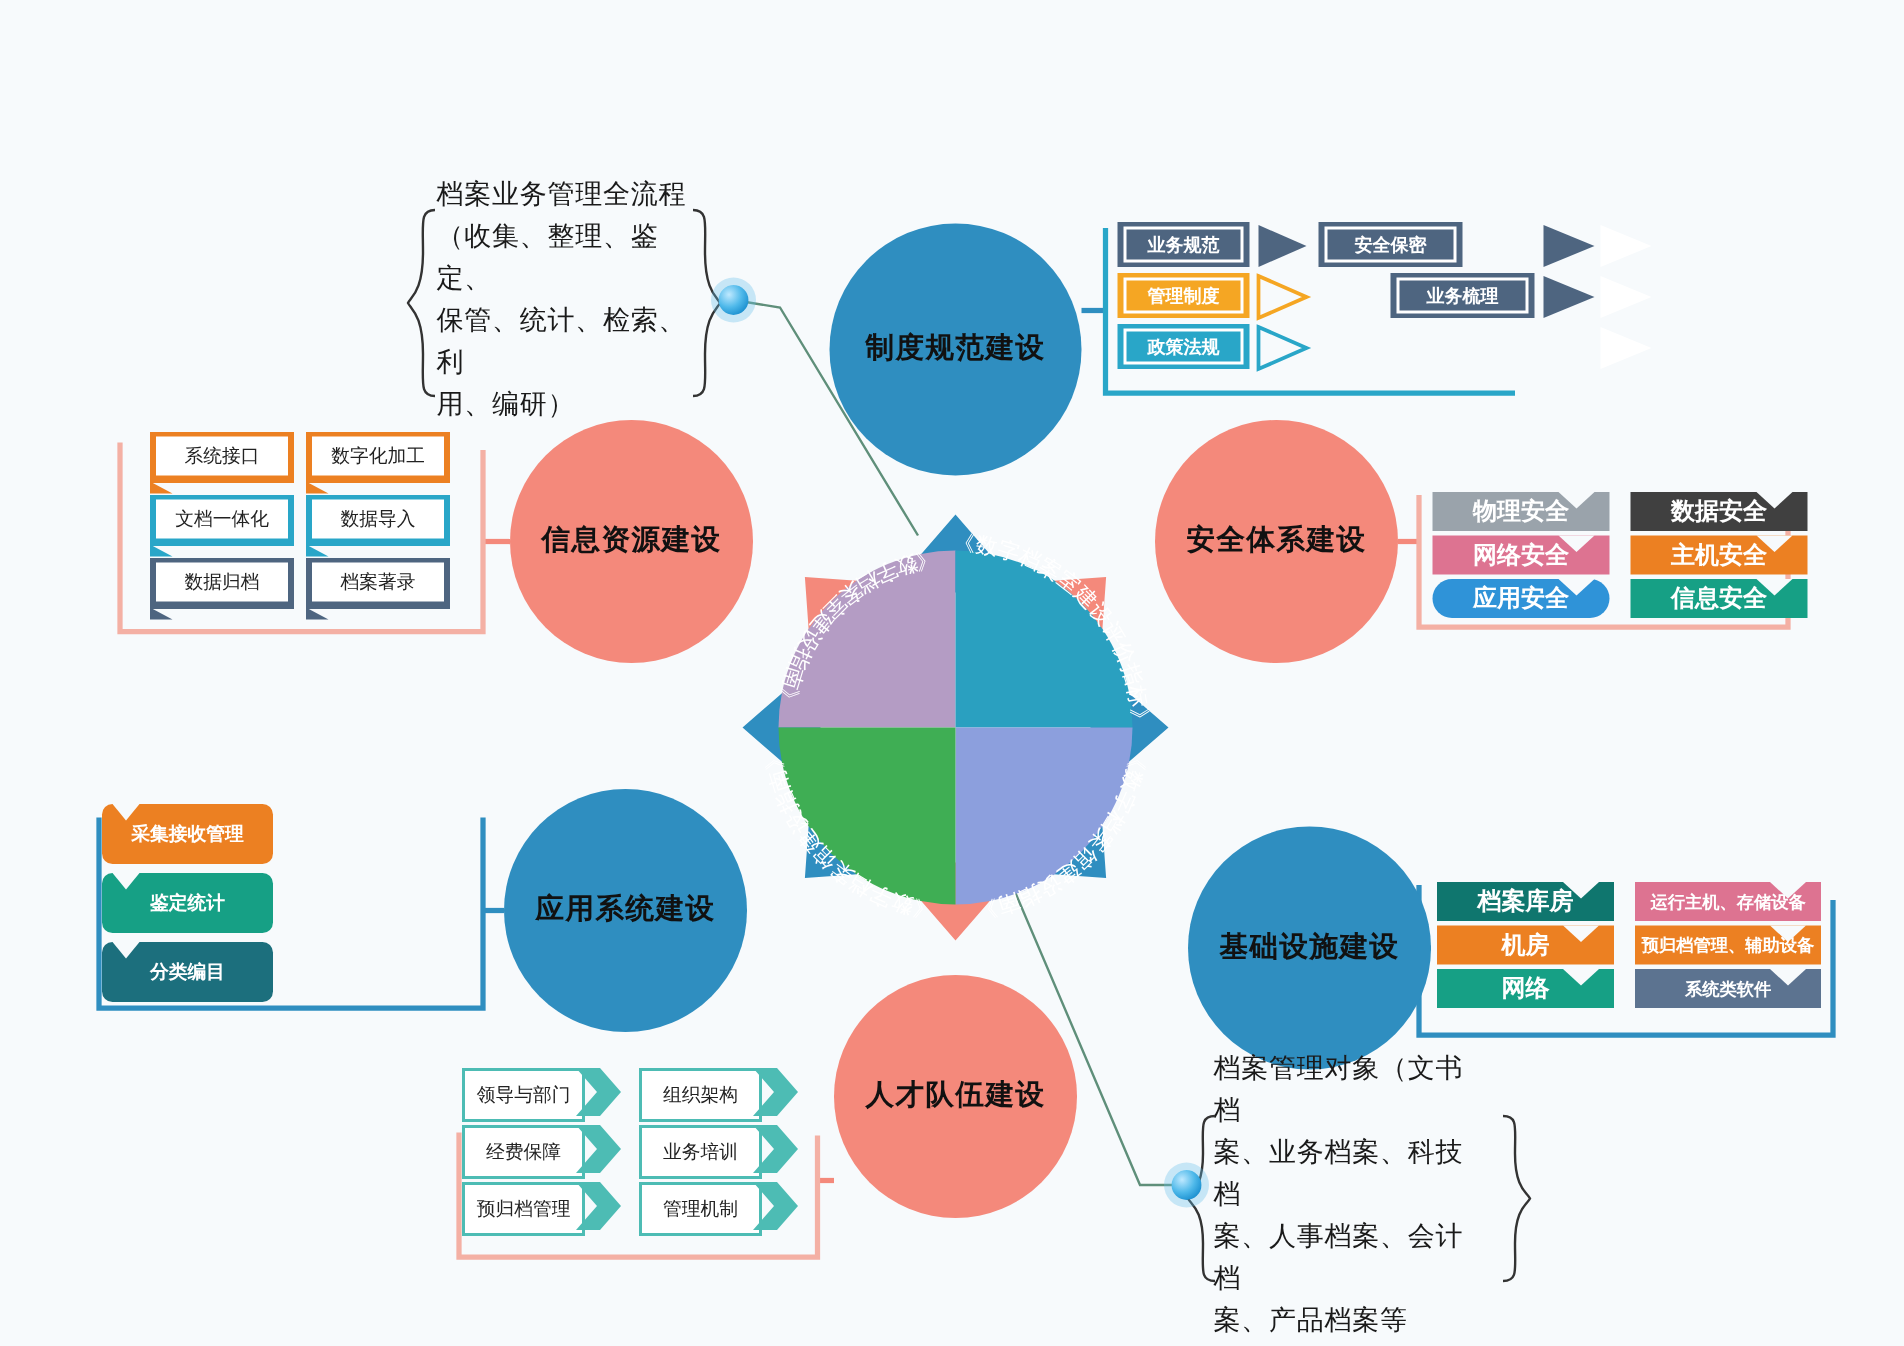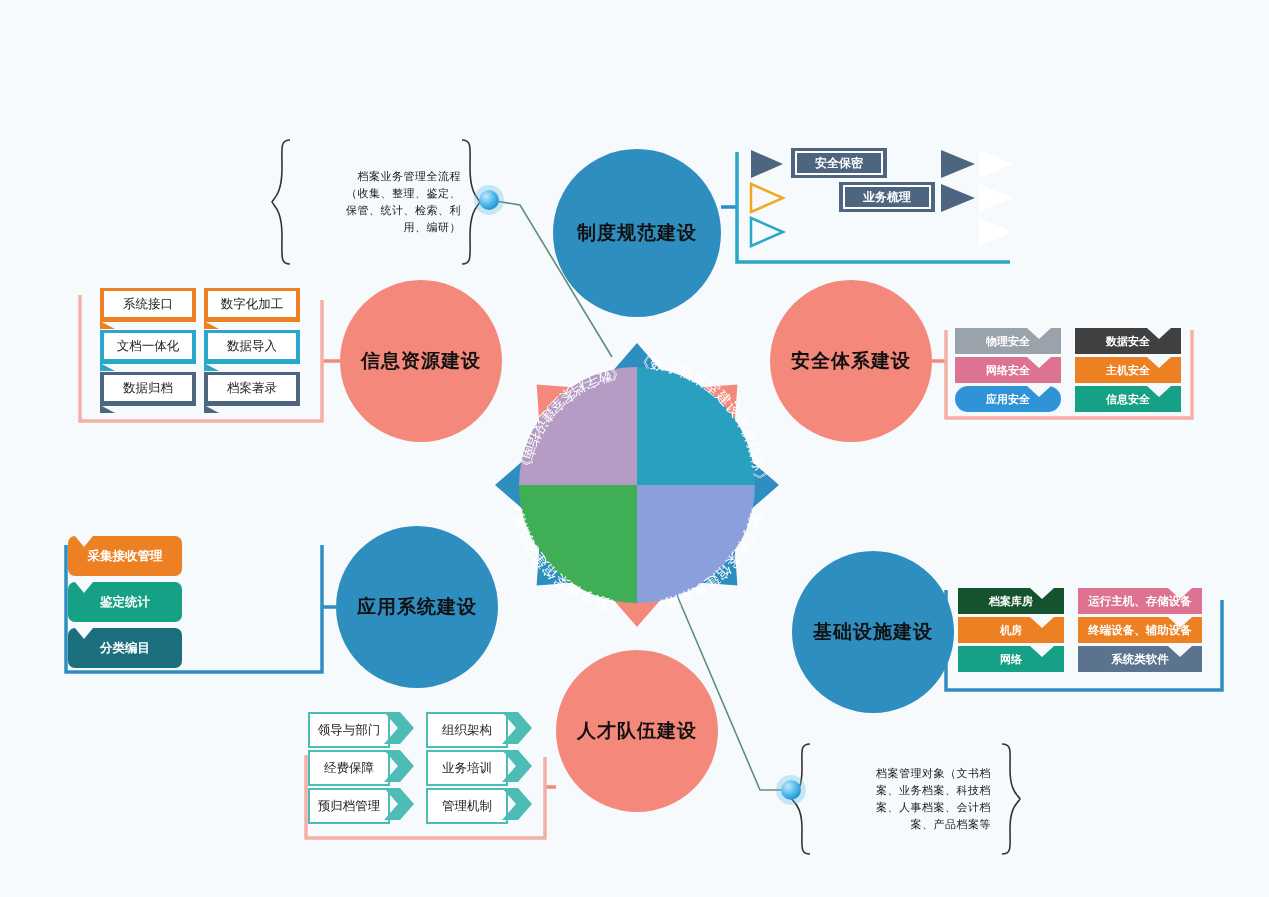--- a/index.html
+++ b/index.html
@@ -19,22 +19,22 @@
     display:flex;align-items:center;justify-content:center;
     color:#111;font-weight:bold;font-size:19px;letter-spacing:1px;
     text-align:center;line-height:1.3;
   }
   .c-blue{background:#2f8ec0;}
   .c-salmon{background:#f4897b;}
 
   
   .callout{position:absolute;display:flex;align-items:center;justify-content:center;}
   .callout .ctext{
-    text-align:right;font-size:11px;color:#1a1a1a;line-height:1.55;
-    font-family:Liberation Sans, sans-serif;
+    text-align:left;font-size:18px;color:#1a1a1a;line-height:1.55;
+    font-family:Liberation Mono, monospace;
     white-space:pre-line;letter-spacing:.5px;
   }
   .brace{position:absolute;top:0;height:100%;width:22px;}
 
   
   .dot{position:absolute;width:20px;height:20px;border-radius:50%;
     background:radial-gradient(circle at 35% 32%, #bfe9ff 0%, #4fb9ea 45%, #1f93d2 75%, #1f93d2 100%);
     box-shadow:0 0 0 5px rgba(100,190,235,.33);}
 
   
@@ -51,23 +51,23 @@
 
   
   .fillbox{position:relative;width:114px;height:40px;margin-bottom:6px;border-radius:7px;
     display:flex;align-items:center;justify-content:center;
     color:#fff;font-size:12.5px;font-weight:bold;}
   .fillbox .notch{position:absolute;left:7px;top:0;width:0;height:0;
     border-left:9px solid transparent;border-right:9px solid transparent;
     border-top:11px solid #f7fafc;}
 
   
-  .banner{position:relative;width:106px;height:26px;margin-bottom:3px;
+  .banner{position:relative;width:118px;height:26px;margin-bottom:3px;
     display:flex;align-items:center;justify-content:center;
-    color:#fff;font-size:11px;font-weight:bold;}
+    color:#fff;font-size:16px;font-weight:bold;}
   .banner .v{position:absolute;right:10px;top:0;width:0;height:0;
     border-left:12px solid transparent;border-right:12px solid transparent;
     border-top:11px solid #f7fafc;}
 
   
   .arrbox{position:relative;width:108px;height:34px;margin-bottom:4px;}
   .arrbox .inner{position:absolute;left:0;top:0;width:78px;height:32px;background:#fff;
     border:2px solid #4dbcb4;display:flex;align-items:center;justify-content:center;
     font-size:12.5px;color:#222;}
   .arrbox .arw{position:absolute;left:76px;top:-2px;width:32px;height:36px;}
@@ -224,20 +224,40 @@
     <div class="ctext" style="width:182px;">档案管理对象（文书档
 案、业务档案、科技档
 案、人事档案、会计档
 案、产品档案等</div>
   </div>
   <div class="dot" style="left:781px;top:780px;"></div>
 
   <div class="grp" style="left:745px;top:148px;">
     <div style="display:flex;align-items:flex-start;">
 
+      <div style="display:flex;flex-direction:column;">
+        <div class="flowbox">
+          <div class="outer" style="background:#4e6580;"></div>
+          <div class="inr">
+              <span>业务规范</span>
+            </div>
+        </div>
+        <div class="flowbox">
+          <div class="outer" style="background:#f5a623;"></div>
+          <div class="inr">
+              <span>管理制度</span>
+            </div>
+        </div>
+        <div class="flowbox">
+          <div class="outer" style="background:#29a6c8;"></div>
+          <div class="inr">
+              <span>政策法规</span>
+            </div>
+        </div>
+      </div>
 
       <svg width="42" height="102" style="margin-left:2px;">
         <polygon points="4,2 36,16 4,30" fill="#4e6580"></polygon>
         <polygon points="4,36 36,50 4,64" fill="none" stroke="#f5a623" stroke-width="2.5"></polygon>
         <polygon points="4,70 36,84 4,98" fill="none" stroke="#29a6c8" stroke-width="2.5"></polygon>
       </svg>
 
       <div style="display:flex;flex-direction:column;margin-left:2px;">
         <div class="flowbox" style="width:96px;">
           <div class="outer" style="background:#4e6580;"></div>
@@ -358,40 +378,40 @@
         </div>
       <div class="fillbox" style="background:#1c6f7d;">
         <div class="notch"></div>
           <span>分类编目</span>
         </div>
     </div>
   </div>
 
   <div class="grp" style="left:958px;top:588px;display:flex;gap:14px;">
     <div>
-      <div class="banner" style="background:#14532d;">
+      <div class="banner" style="background:#0f766e;">
         <span>档案库房</span>
           <div class="v"></div>
         </div>
       <div class="banner" style="background:#ec8022;justify-content:center;">
         <span>机房</span>
           <div class="v"></div>
         </div>
       <div class="banner" style="background:#16a085;">
         <span>网络</span>
           <div class="v"></div>
         </div>
     </div>
     <div>
       <div class="banner" style="background:#dd7391;width:124px;font-size:11.5px;">
         <span>运行主机、存储设备</span>
           <div class="v"></div>
         </div>
       <div class="banner" style="background:#ec8022;width:124px;font-size:11.5px;">
-        <span>终端设备、辅助设备</span>
+        <span>预归档管理、辅助设备</span>
           <div class="v"></div>
         </div>
       <div class="banner" style="background:#5c7390;width:124px;font-size:11.5px;">
         <span>系统类软件</span>
           <div class="v"></div>
         </div>
     </div>
   </div>
 
   <div class="grp" style="left:308px;top:712px;display:flex;gap:10px;">

